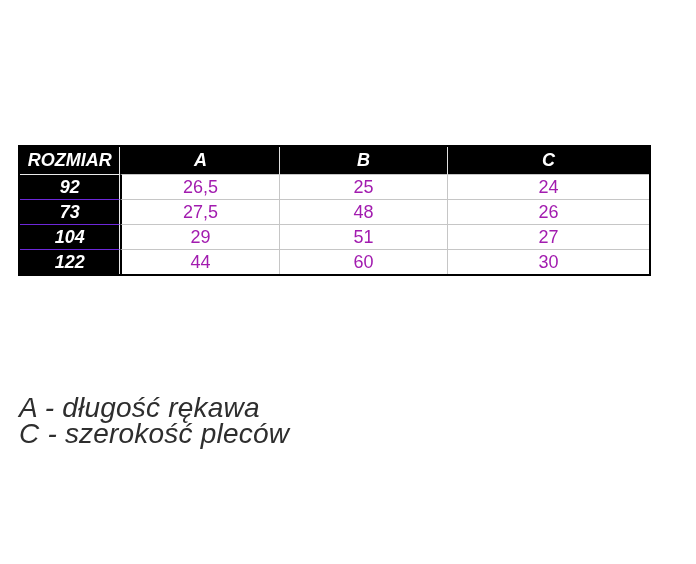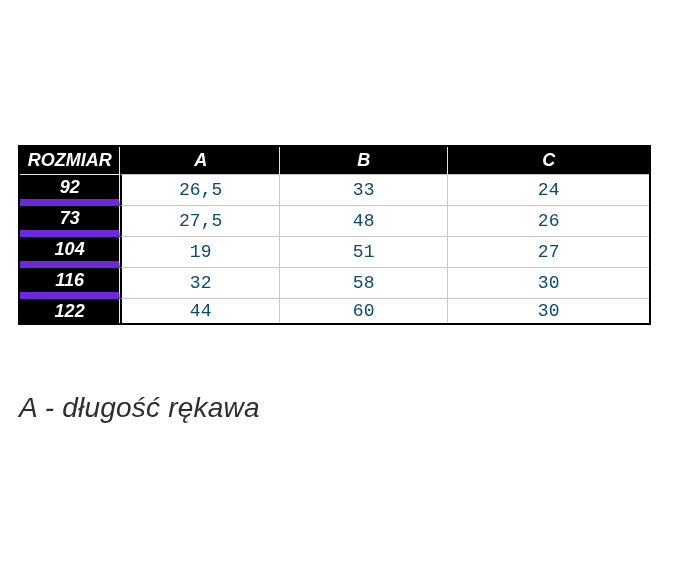--- a/index.html
+++ b/index.html
@@ -46,32 +46,31 @@
   th.hd.mid   { border-right: 1px solid #e0e0e0; }
 
   
   th.size {
     background: #000;
     color: #fff;
     font-weight: bold;
     font-style: italic;
     height: 24px;
     border-right: 1px solid #e9e9e9;
-    border-bottom: 7px solid #6d28d9;
+    border-bottom: 1px solid #6d28d9;
   }
   tr:last-child th.size { border-bottom: none; }
 
   
   td.val {
     background: #fff;
-    color: #0c4a6e;
+    color: #a21caf;
     height: 24px;
     border-bottom: 1px solid #c6c6c6;
     border-right: 1px solid #c6c6c6;
-    font-family: Liberation Mono, monospace;
   }
   td.val.last-col { border-right: none; }
   tr:last-child td.val { border-bottom: none; }
 
   
   .black-rule { border-left: 2px solid #000; }
 
   
   .legend {
     position: absolute;
@@ -98,48 +97,43 @@
           <th class="hd first w0">ROZMIAR</th>
           <th class="hd mid w1 black-rule">A</th>
           <th class="hd mid w2">B</th>
           <th class="hd w3">C</th>
         </tr>
       </thead>
       <tbody>
         <tr>
           <th class="size">92</th>
           <td class="val black-rule">26,5</td>
-          <td class="val">33</td>
+          <td class="val">25</td>
           <td class="val last-col">24</td>
         </tr>
         <tr>
           <th class="size">73</th>
           <td class="val black-rule">27,5</td>
           <td class="val">48</td>
           <td class="val last-col">26</td>
         </tr>
         <tr>
           <th class="size">104</th>
-          <td class="val black-rule">19</td>
+          <td class="val black-rule">29</td>
           <td class="val">51</td>
           <td class="val last-col">27</td>
-        </tr>
-        <tr>
-          <th class="size">116</th>
-          <td class="val black-rule">32</td>
-          <td class="val">58</td>
-          <td class="val last-col">30</td>
         </tr>
         <tr>
           <th class="size">122</th>
           <td class="val black-rule">44</td>
           <td class="val">60</td>
           <td class="val last-col">30</td>
         </tr>
       </tbody>
     </table>
   </div>
 
   <div class="legend">
     <div class="legend-line">A - długość rękawa</div>
+    <div class="legend-line">C - szerokość pleców</div>
   </div>
 
 </div>
 
 </body></html>

